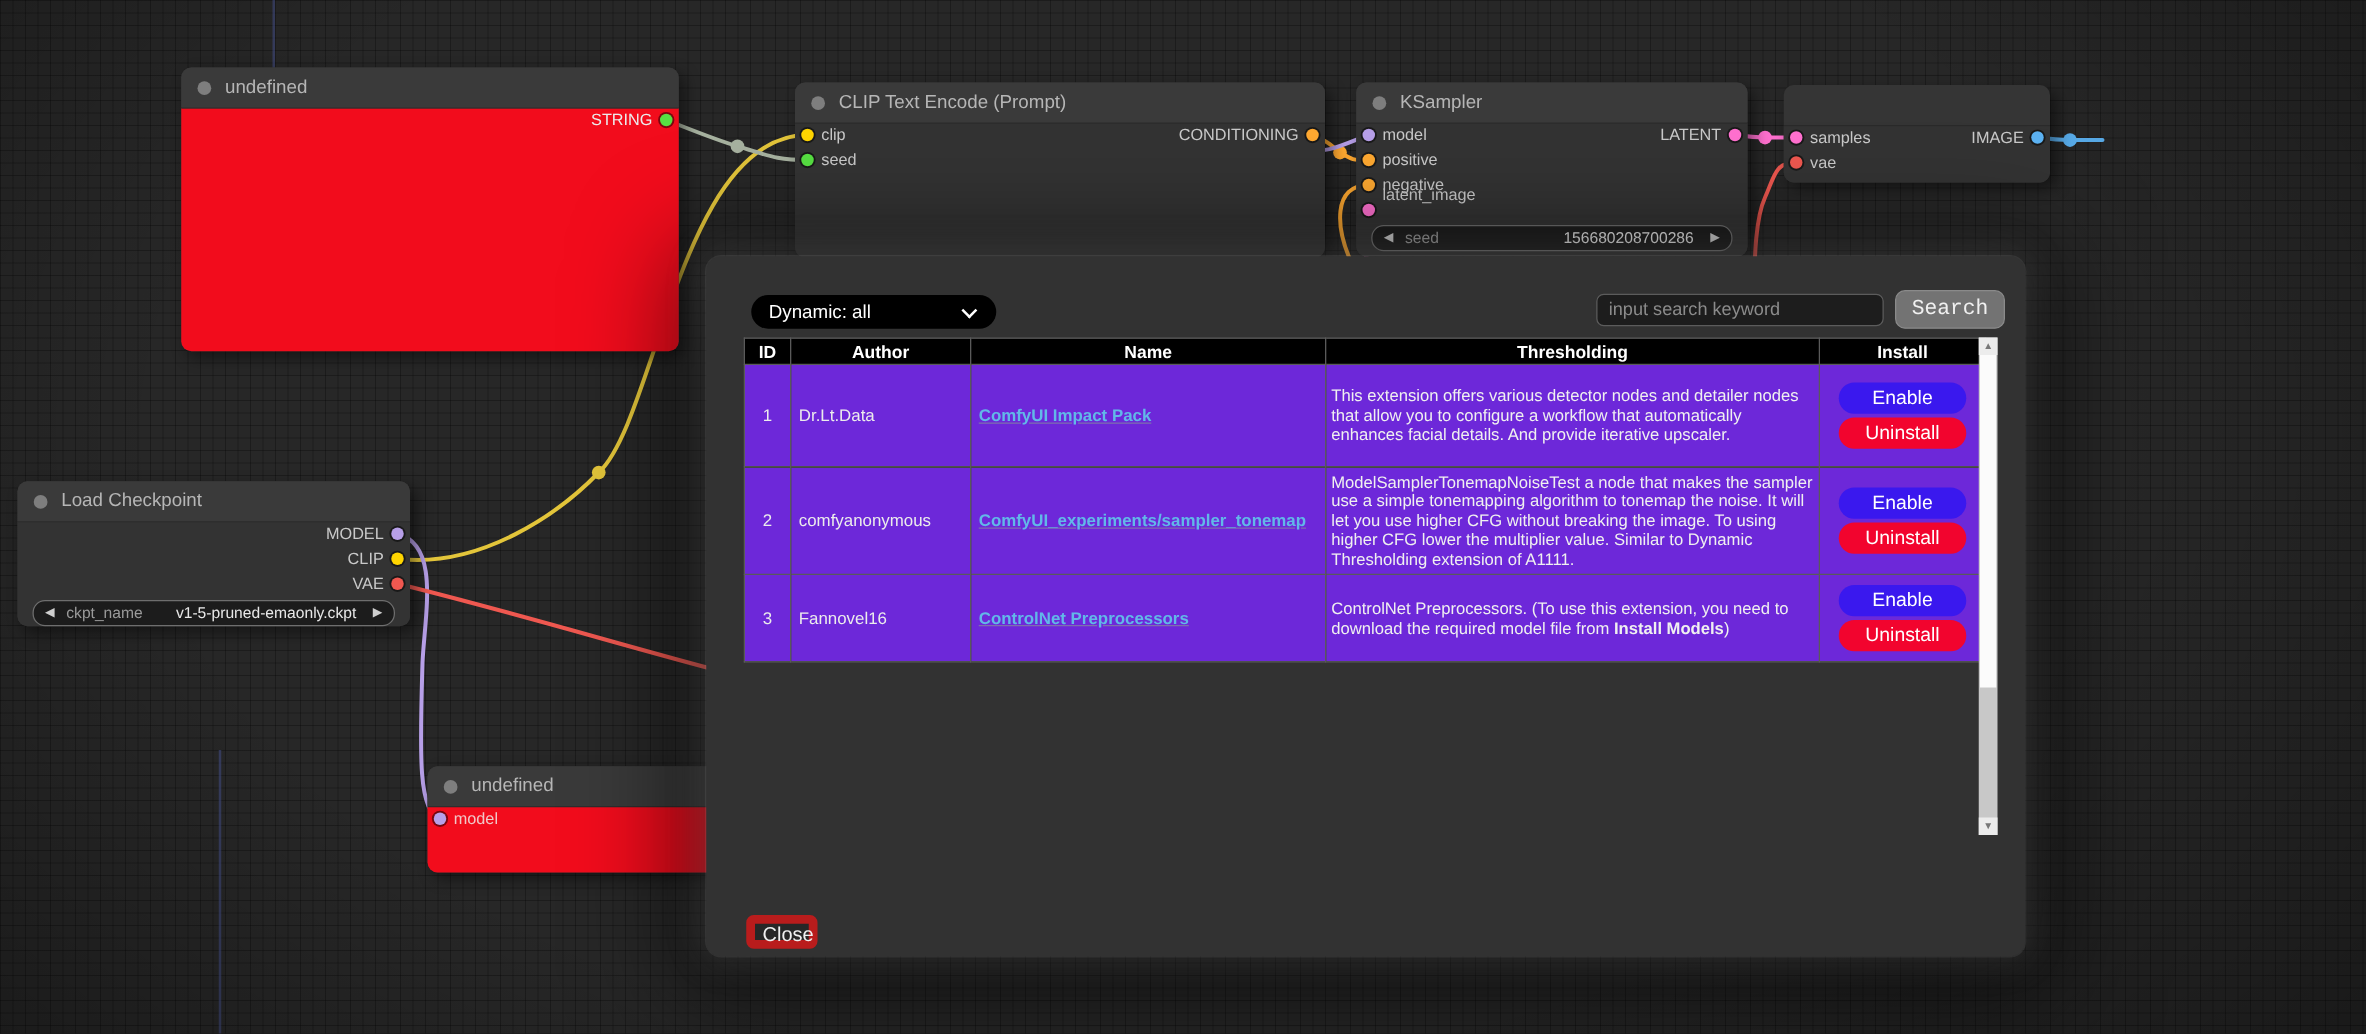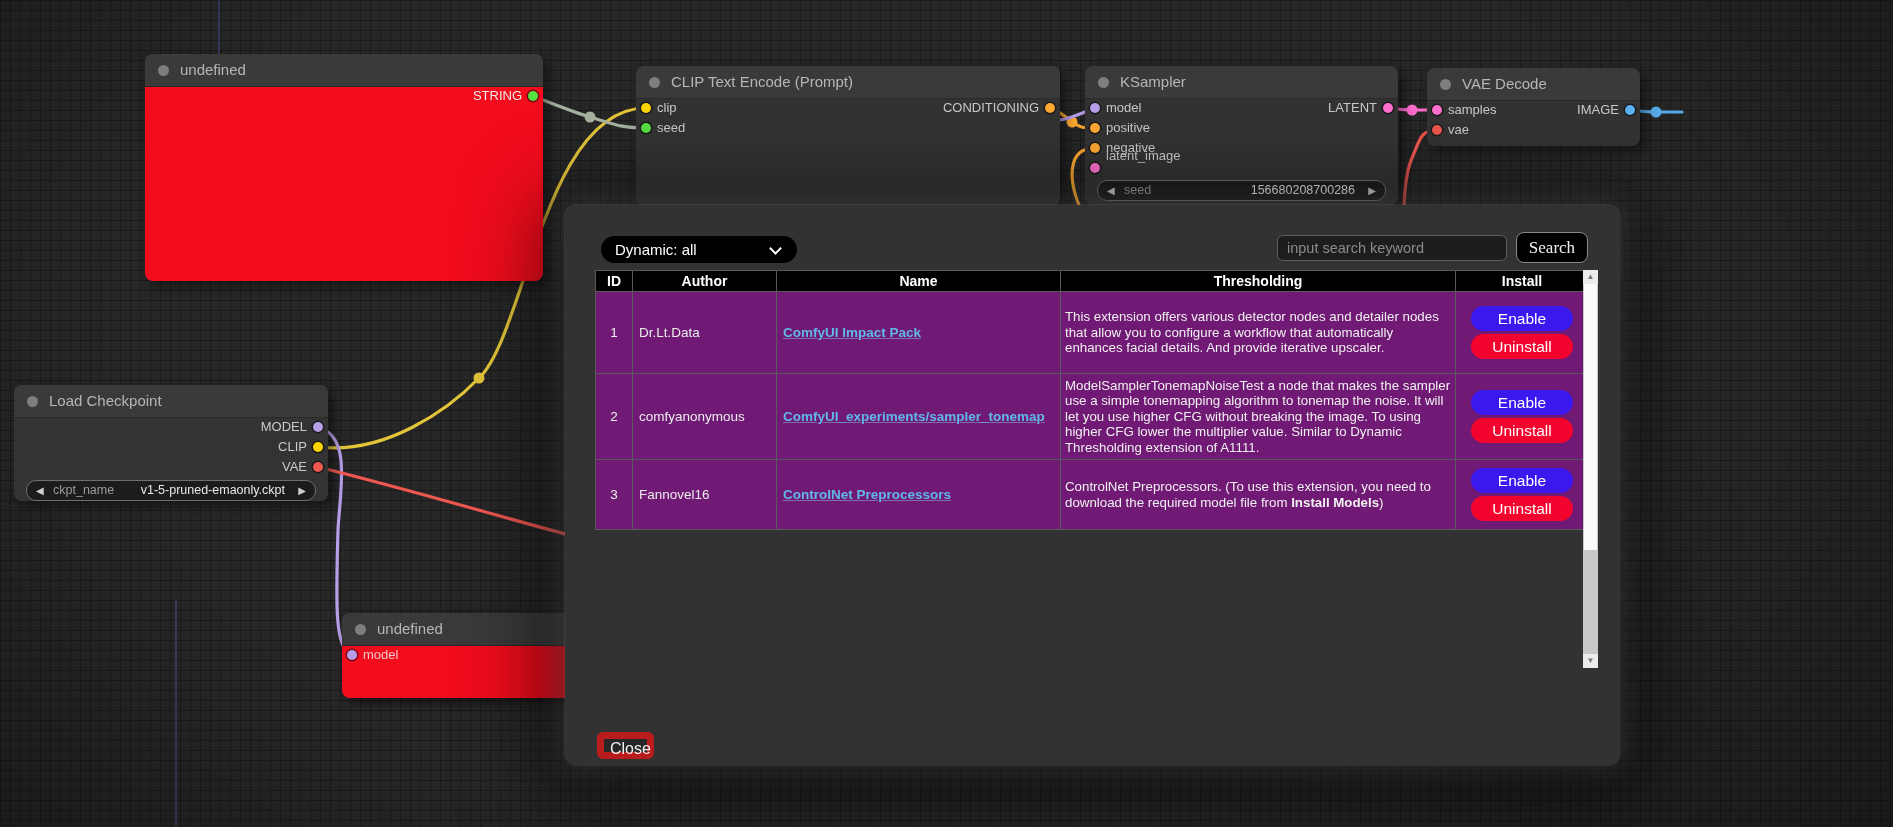--- a/index.html
+++ b/index.html
@@ -41,26 +41,26 @@
     border-radius:12px;z-index:10;
     box-shadow:0 0 0 1px rgba(255,255,255,0.07), 0 0 28px 6px rgba(170,170,170,0.16), 0 14px 80px 25px rgba(0,0,0,0.55);}
   #filter-pill{position:absolute;left:36px;top:31px;width:196px;height:27px;background:#000;
     border-radius:14px;color:#fff;font-size:15px;line-height:27px;padding-left:14px;box-sizing:border-box;cursor:pointer;}
   #filter-chevron{position:absolute;right:17px;top:8px;width:7px;height:7px;
     border-right:2px solid #fff;border-bottom:2px solid #fff;transform:rotate(45deg);}
   #search-input{position:absolute;left:712px;top:30px;width:230px;height:26px;background:#1d1d1d;
     border:1px solid #5c5c5c;border-radius:6px;color:#cfcfcf;font-size:14.5px;padding:0 9px;
     box-sizing:border-box;font-family:inherit;outline:none;}
   #search-input::placeholder{color:#8b8b8b;}
-  #search-btn{position:absolute;left:951px;top:27px;width:72px;height:31px;background:#000000;
-    border:1px solid #8a8a8a;border-radius:8px;color:#f0f0f0;font-size:17px;font-family:Liberation Serif, serif;cursor:pointer;}
+  #search-btn{position:absolute;left:951px;top:27px;width:88px;height:31px;background:#737373;
+    border:1px solid #8a8a8a;border-radius:8px;color:#f0f0f0;font-size:17px;font-family:Liberation Mono, monospace;cursor:pointer;}
   #ext-table{position:absolute;left:30px;top:65px;width:988px;border-collapse:collapse;table-layout:fixed;}
   #ext-table th{background:#000;color:#fff;font-size:14px;font-weight:bold;height:20px;
     border:1px solid #5a5a5a;padding:0;}
-  #ext-table td{background:#701a75;border:1px solid #5a5a5a;color:#ececec;font-size:13.5px;
+  #ext-table td{background:#6d28d9;border:1px solid #5a5a5a;color:#ececec;font-size:13.5px;
     vertical-align:middle;padding:2px 6px;overflow:hidden;}
   #ext-table td.c{text-align:center;padding:2px 2px;}
   #ext-table td.desc{font-size:13.3px;line-height:15.5px;padding:2px 4px;color:#f0f0f0;}
   #ext-table td.inst{padding:2px 0;}
   .ext-link{font-weight:bold;text-decoration:underline;text-decoration-color:#7d6fae;cursor:pointer;}
   .btn{display:block;width:102px;height:25px;margin:3px auto;border:none;border-radius:13px;
     color:#fff;font-size:15.5px;font-family:inherit;cursor:pointer;line-height:23px;padding:0;}
   #scrollbar{position:absolute;left:1018px;top:65px;width:15px;height:398px;background:#c8c8c8;}
   .sb-arrow{position:absolute;left:0;width:15px;height:14px;background:#ececec;color:#777;
     font-size:8px;text-align:center;line-height:14px;cursor:pointer;}
@@ -195,24 +195,20 @@
       <span class="slot-dot" style="right: 5px; top: 37px; background: rgb(255, 112, 207);"></span>
       <span class="slot-label out" style="right: 21px; top: 34px;">LATENT</span>
       <div class="widget" style="top: 114px;">
         <span class="arrow l">◀</span>
         <span class="arrow r">▶</span>
         <span class="wlabel">seed</span>
         <span class="wvalue">156680208700286</span>
       </div>
     </div>
     <div class="node" style="left: 1427px; top: 68px; width: 213px; height: 78px;">
-      <div class="node-header">
-        <span class="node-title-dot"></span>
-        <span class="node-title">VAE Decode</span>
-      </div>
       <div class="node-body"></div>
       <span class="slot-dot" style="left: 5px; top: 37px; background: rgb(255, 112, 207);"></span>
       <span class="slot-label" style="left: 21px; top: 34px;">samples</span>
       <span class="slot-dot" style="left: 5px; top: 57px; background: rgb(239, 88, 80);"></span>
       <span class="slot-label" style="left: 21px; top: 54px;">vae</span>
       <span class="slot-dot" style="right: 5px; top: 37px; background: rgb(92, 178, 242);"></span>
       <span class="slot-label out" style="right: 21px; top: 34px;">IMAGE</span>
     </div>
     <div class="node" style="left: 14px; top: 385px; width: 314px; height: 116px;">
       <div class="node-header">

